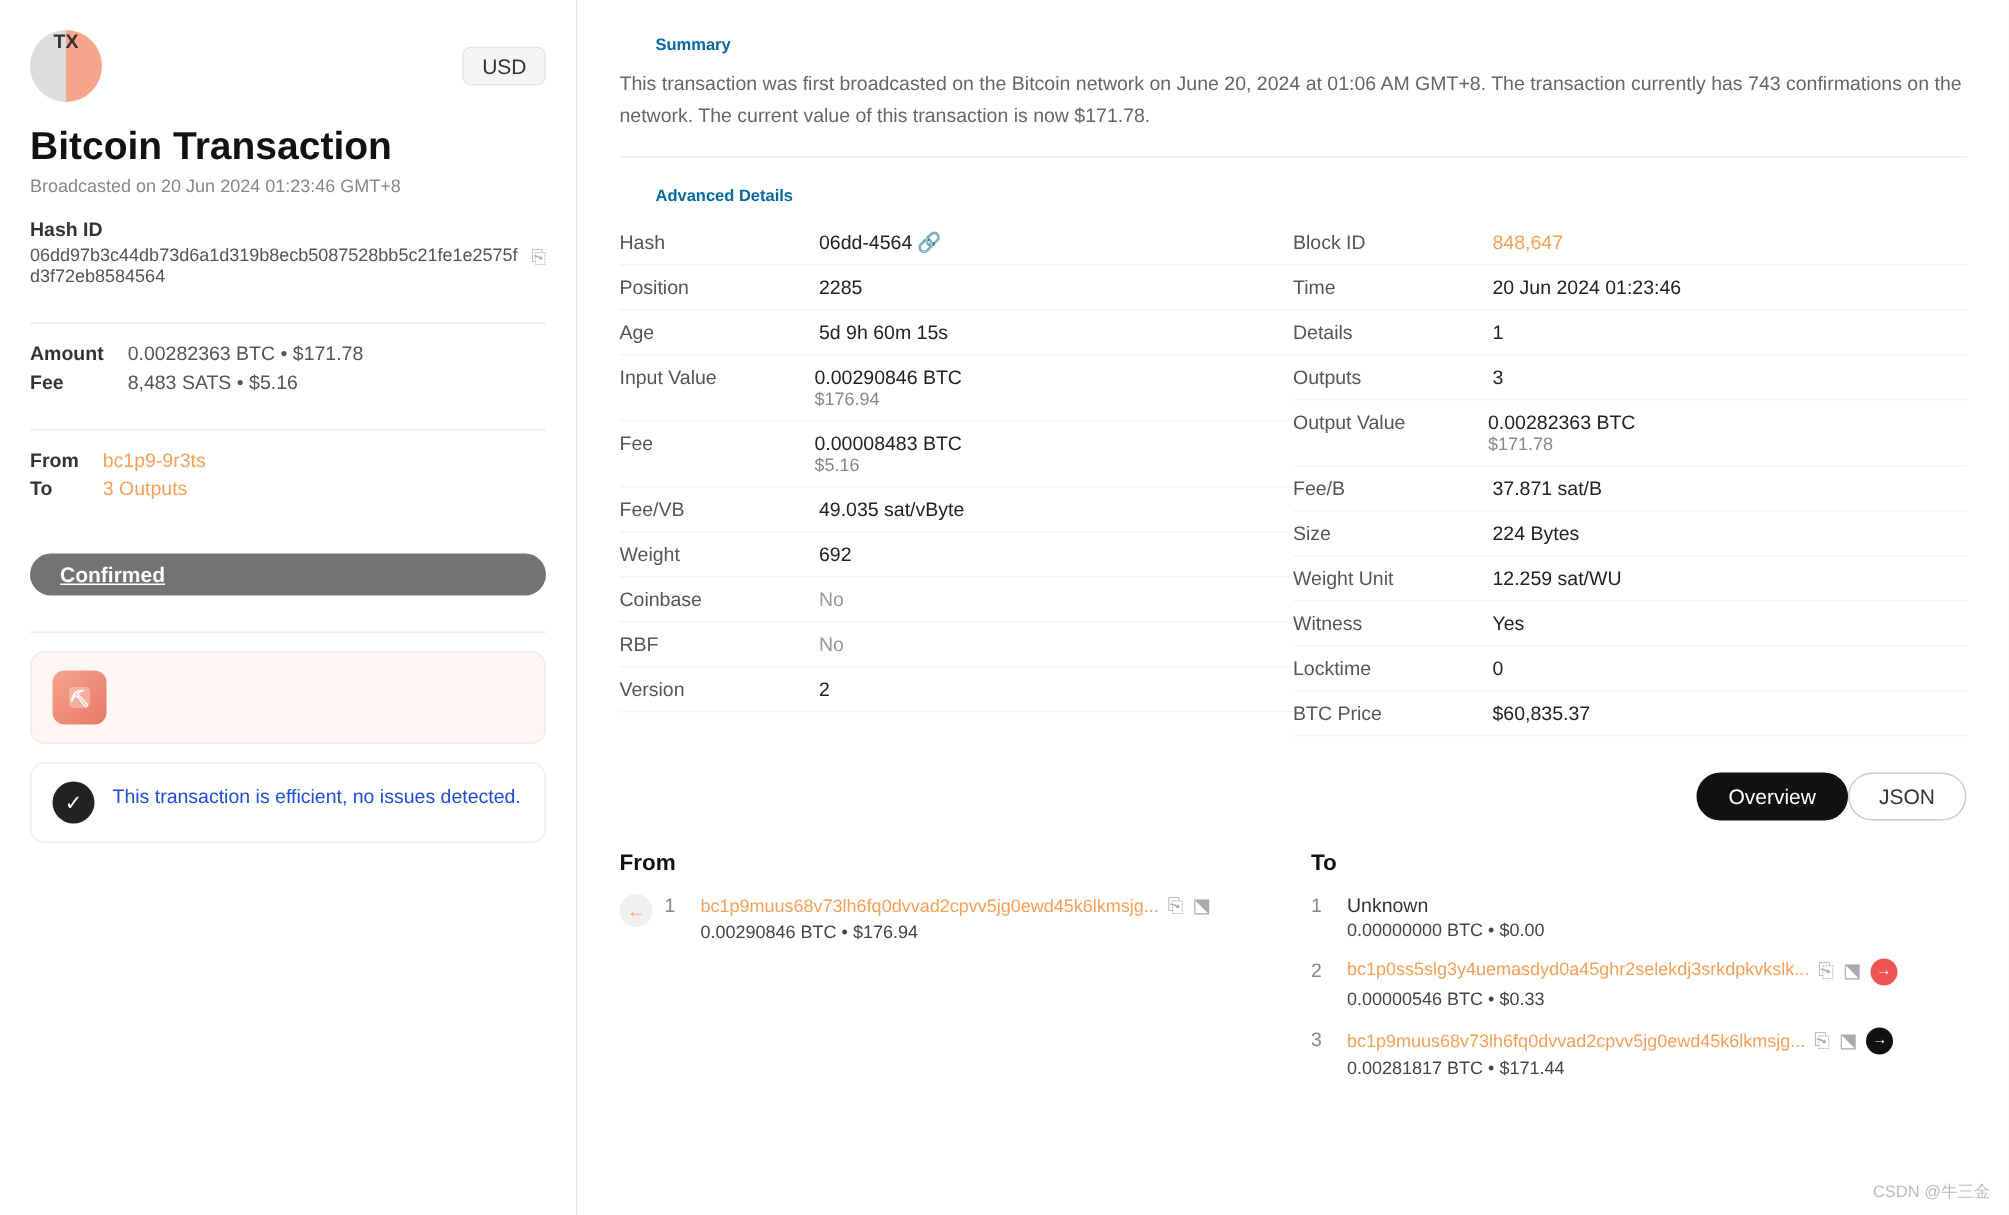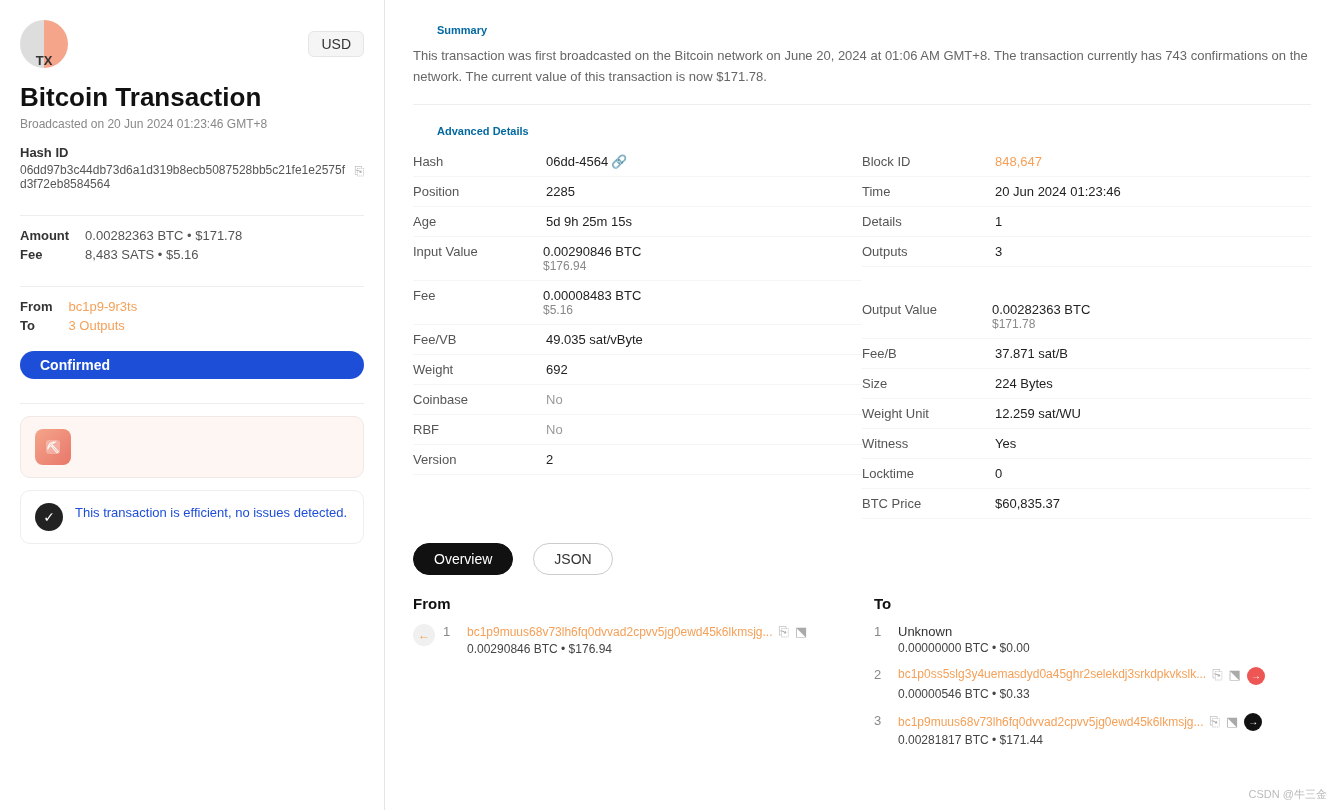--- a/index.html
+++ b/index.html
@@ -29,21 +29,21 @@
       align-items: center;
       gap: 8px;
     }
 
     .tx-icon-circle {
       width: 48px;
       height: 48px;
       border-radius: 50%;
       background: conic-gradient(#f5a58a 0deg 180deg, #ddd 180deg 360deg);
       display: flex;
-      align-items: flex-end;
+      align-items: flex-start;
       justify-content: center;
       color: #333;
       font-weight: 700;
       font-size: 13px;
     }
 
     .usd-badge {
       background: #f5f5f5;
       border: 1px solid #e5e5e5;
       border-radius: 6px;
@@ -116,27 +116,28 @@
       color: #555;
     }
 
     .info-value.orange {
       color: #f5a058;
       cursor: pointer;
     }
 
     .confirmed-badge {
       display: inline-block;
-      background: #1d4ed8;
+      background: #737373;
       color: #fff;
       border-radius: 20px;
       padding: 6px 20px;
       font-size: 14px;
       font-weight: 600;
-      margin: 6px 0 12px 0;
+      margin: 24px 0 12px 0;
+      text-decoration: underline;
     }
 
     .notification-card {
       background: #fdf6f3;
       border: 1px solid #f0e8e4;
       border-radius: 10px;
       padding: 12px 14px;
       display: flex;
       align-items: flex-start;
       gap: 12px;
@@ -258,22 +259,23 @@
       color: #f5a058;
       cursor: pointer;
     }
 
     .detail-val.gray {
       color: #999;
     }
 
     .tabs-row {
       display: flex;
-      gap: 20px;
+      gap: 0;
       margin-bottom: 20px;
+      justify-content: flex-end;
     }
 
     .tab-btn {
       padding: 7px 20px;
       border-radius: 20px;
       border: 1px solid #ccc;
       background: #fff;
       cursor: pointer;
       font-size: 14px;
       color: #333;
@@ -487,21 +489,21 @@
         <div class="detail-row">
           <span class="detail-key">Hash</span>
           <span class="detail-val">06dd-4564 <span style="color:#aaa">🔗</span></span>
         </div>
         <div class="detail-row">
           <span class="detail-key">Position</span>
           <span class="detail-val">2285</span>
         </div>
         <div class="detail-row">
           <span class="detail-key">Age</span>
-          <span class="detail-val">5d 9h 25m 15s</span>
+          <span class="detail-val">5d 9h 60m 15s</span>
         </div>
         <div style="border-bottom:1px solid #f5f5f5; padding: 7px 0;">
           <div style="display:flex;">
             <span class="detail-key">Input Value</span>
             <span class="detail-val">0.00290846 BTC</span>
           </div>
           <div style="margin-left:130px; font-size:12px; color:#888;">$176.94</div>
         </div>
         <div style="border-bottom:1px solid #f5f5f5; padding: 7px 0;">
           <div style="display:flex;">
@@ -543,21 +545,21 @@
         </div>
         <div class="detail-row">
           <span class="detail-key">Details</span>
           <span class="detail-val">1</span>
         </div>
         <div class="detail-row">
           <span class="detail-key">Outputs</span>
           <span class="detail-val">3</span>
         </div>
         <div style="border-bottom:1px solid #f5f5f5; padding: 7px 0;">
-          <div style="display:flex;margin-top:28px;">
+          <div style="display:flex;">
             <span class="detail-key">Output Value</span>
             <span class="detail-val">0.00282363 BTC</span>
           </div>
           <div style="margin-left:130px; font-size:12px; color:#888;">$171.78</div>
         </div>
         <div class="detail-row">
           <span class="detail-key">Fee/B</span>
           <span class="detail-val">37.871 sat/B</span>
         </div>
         <div class="detail-row">

